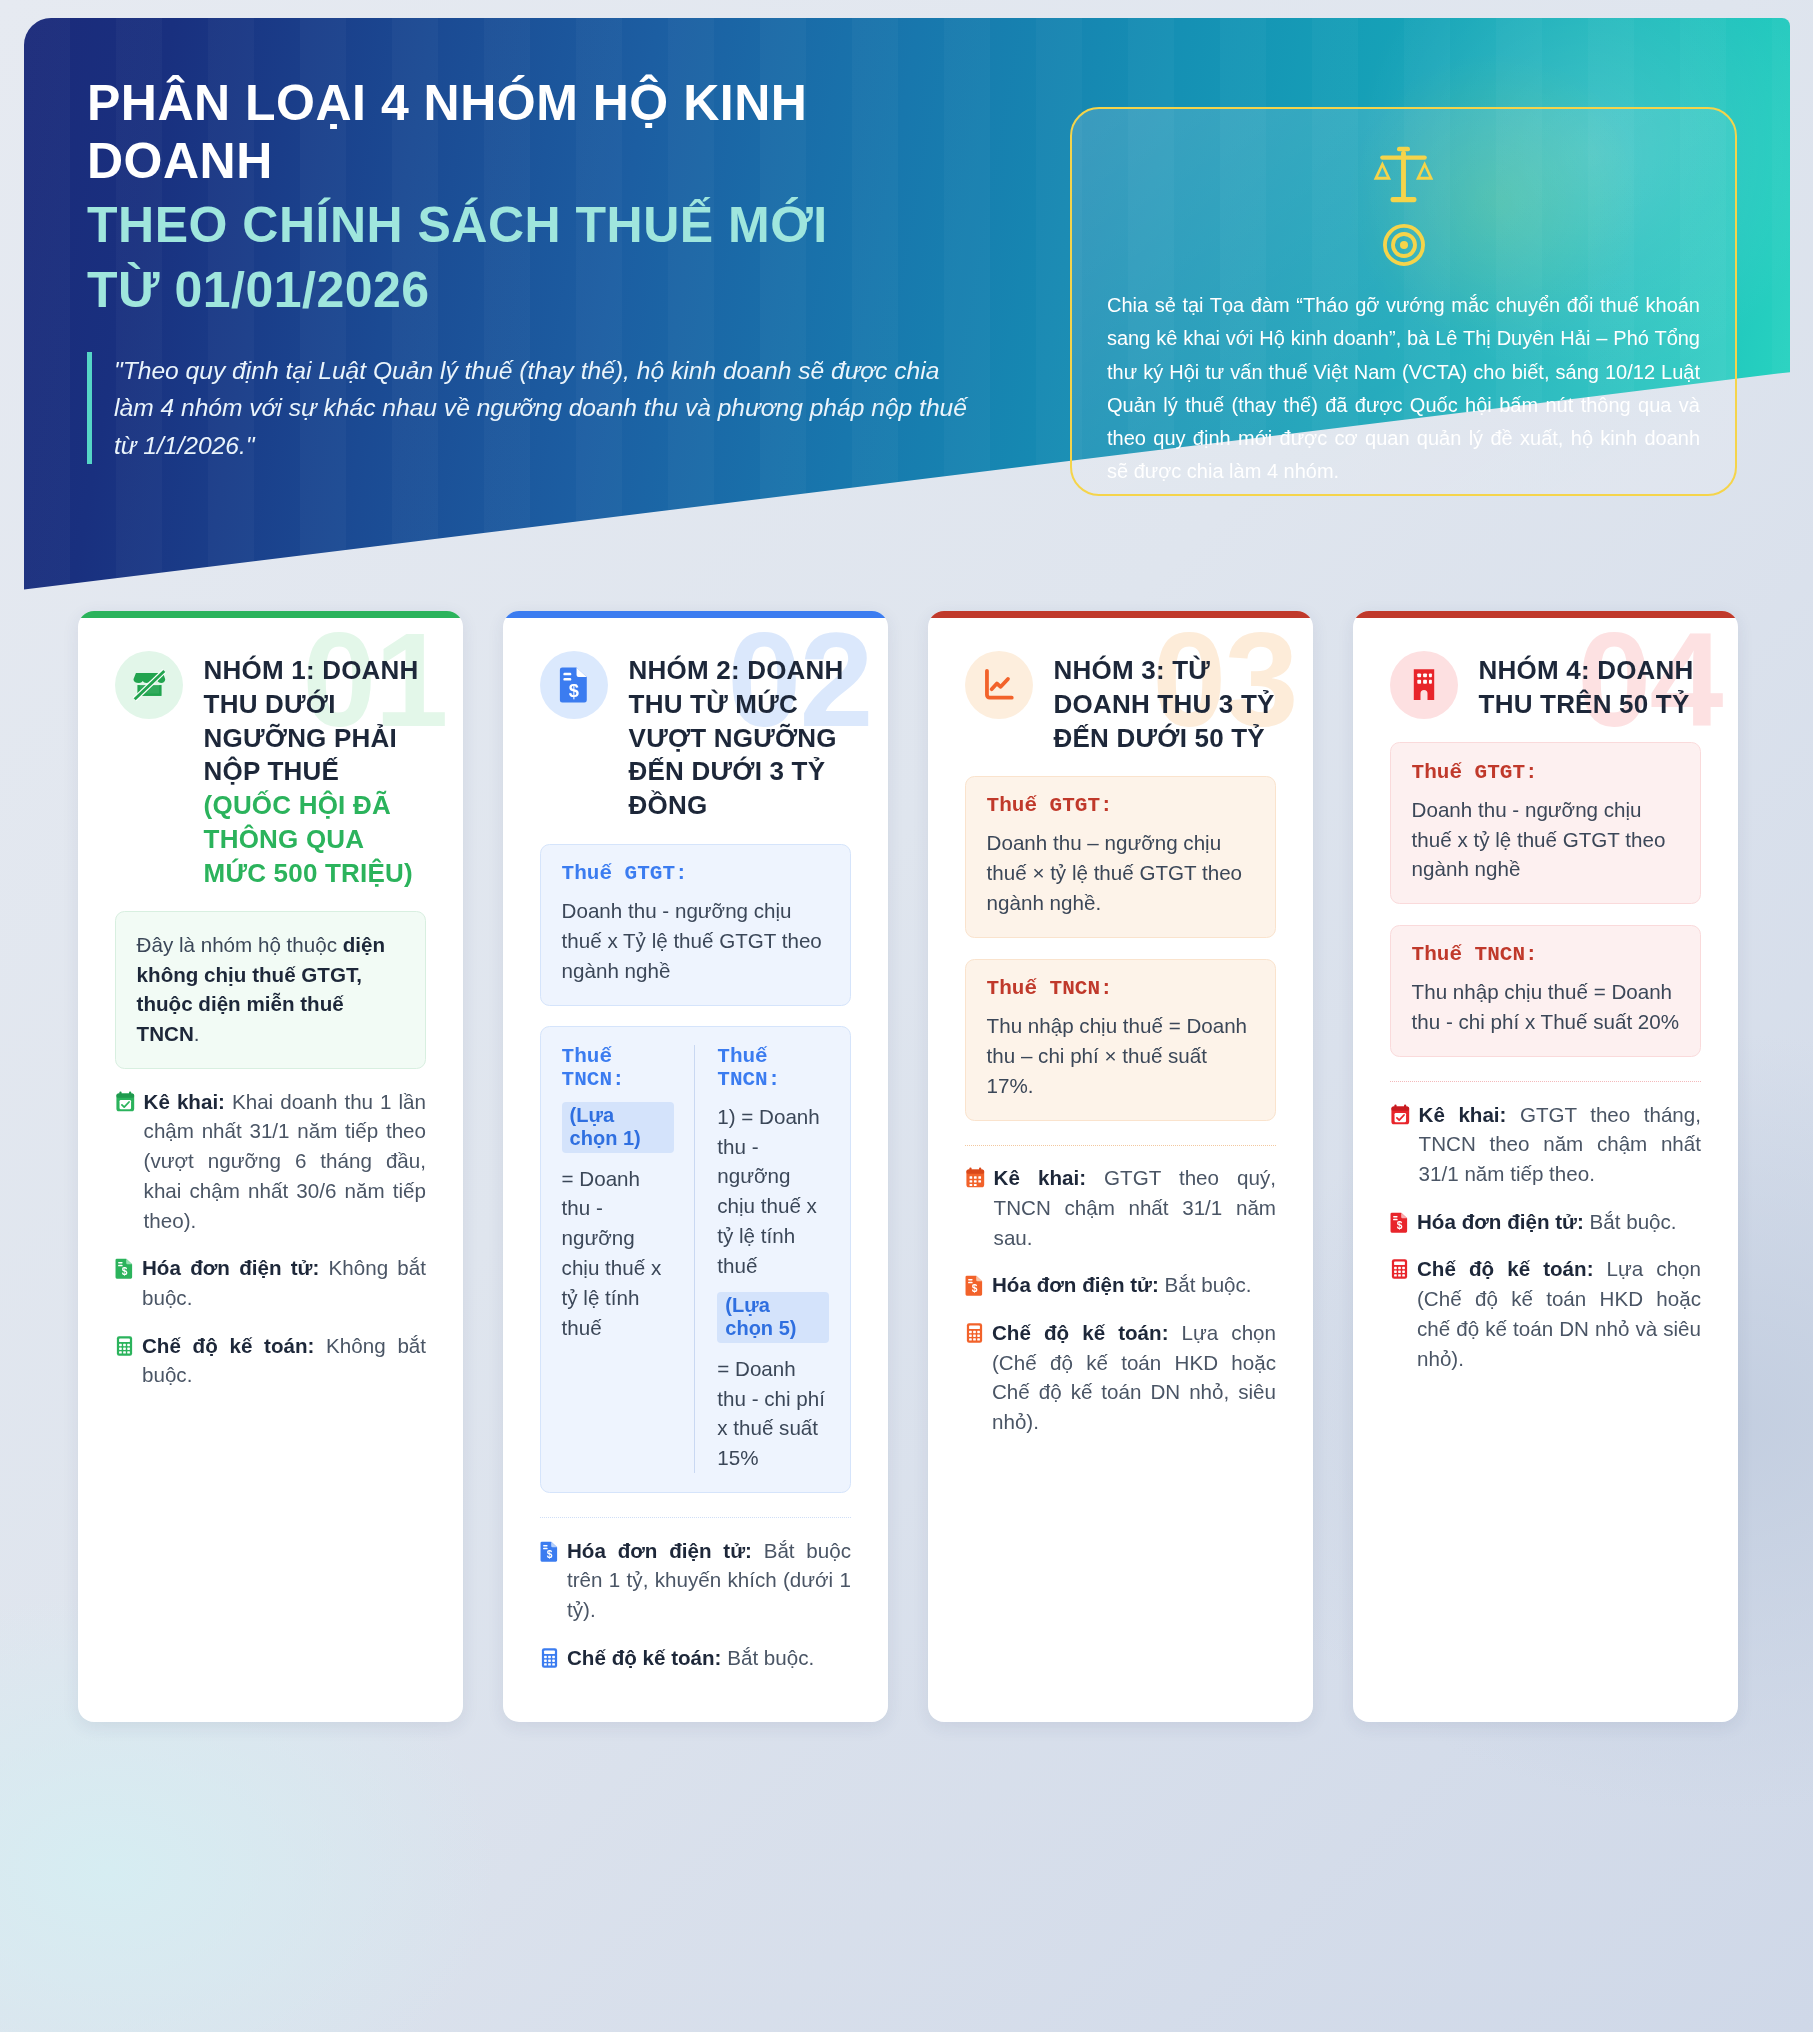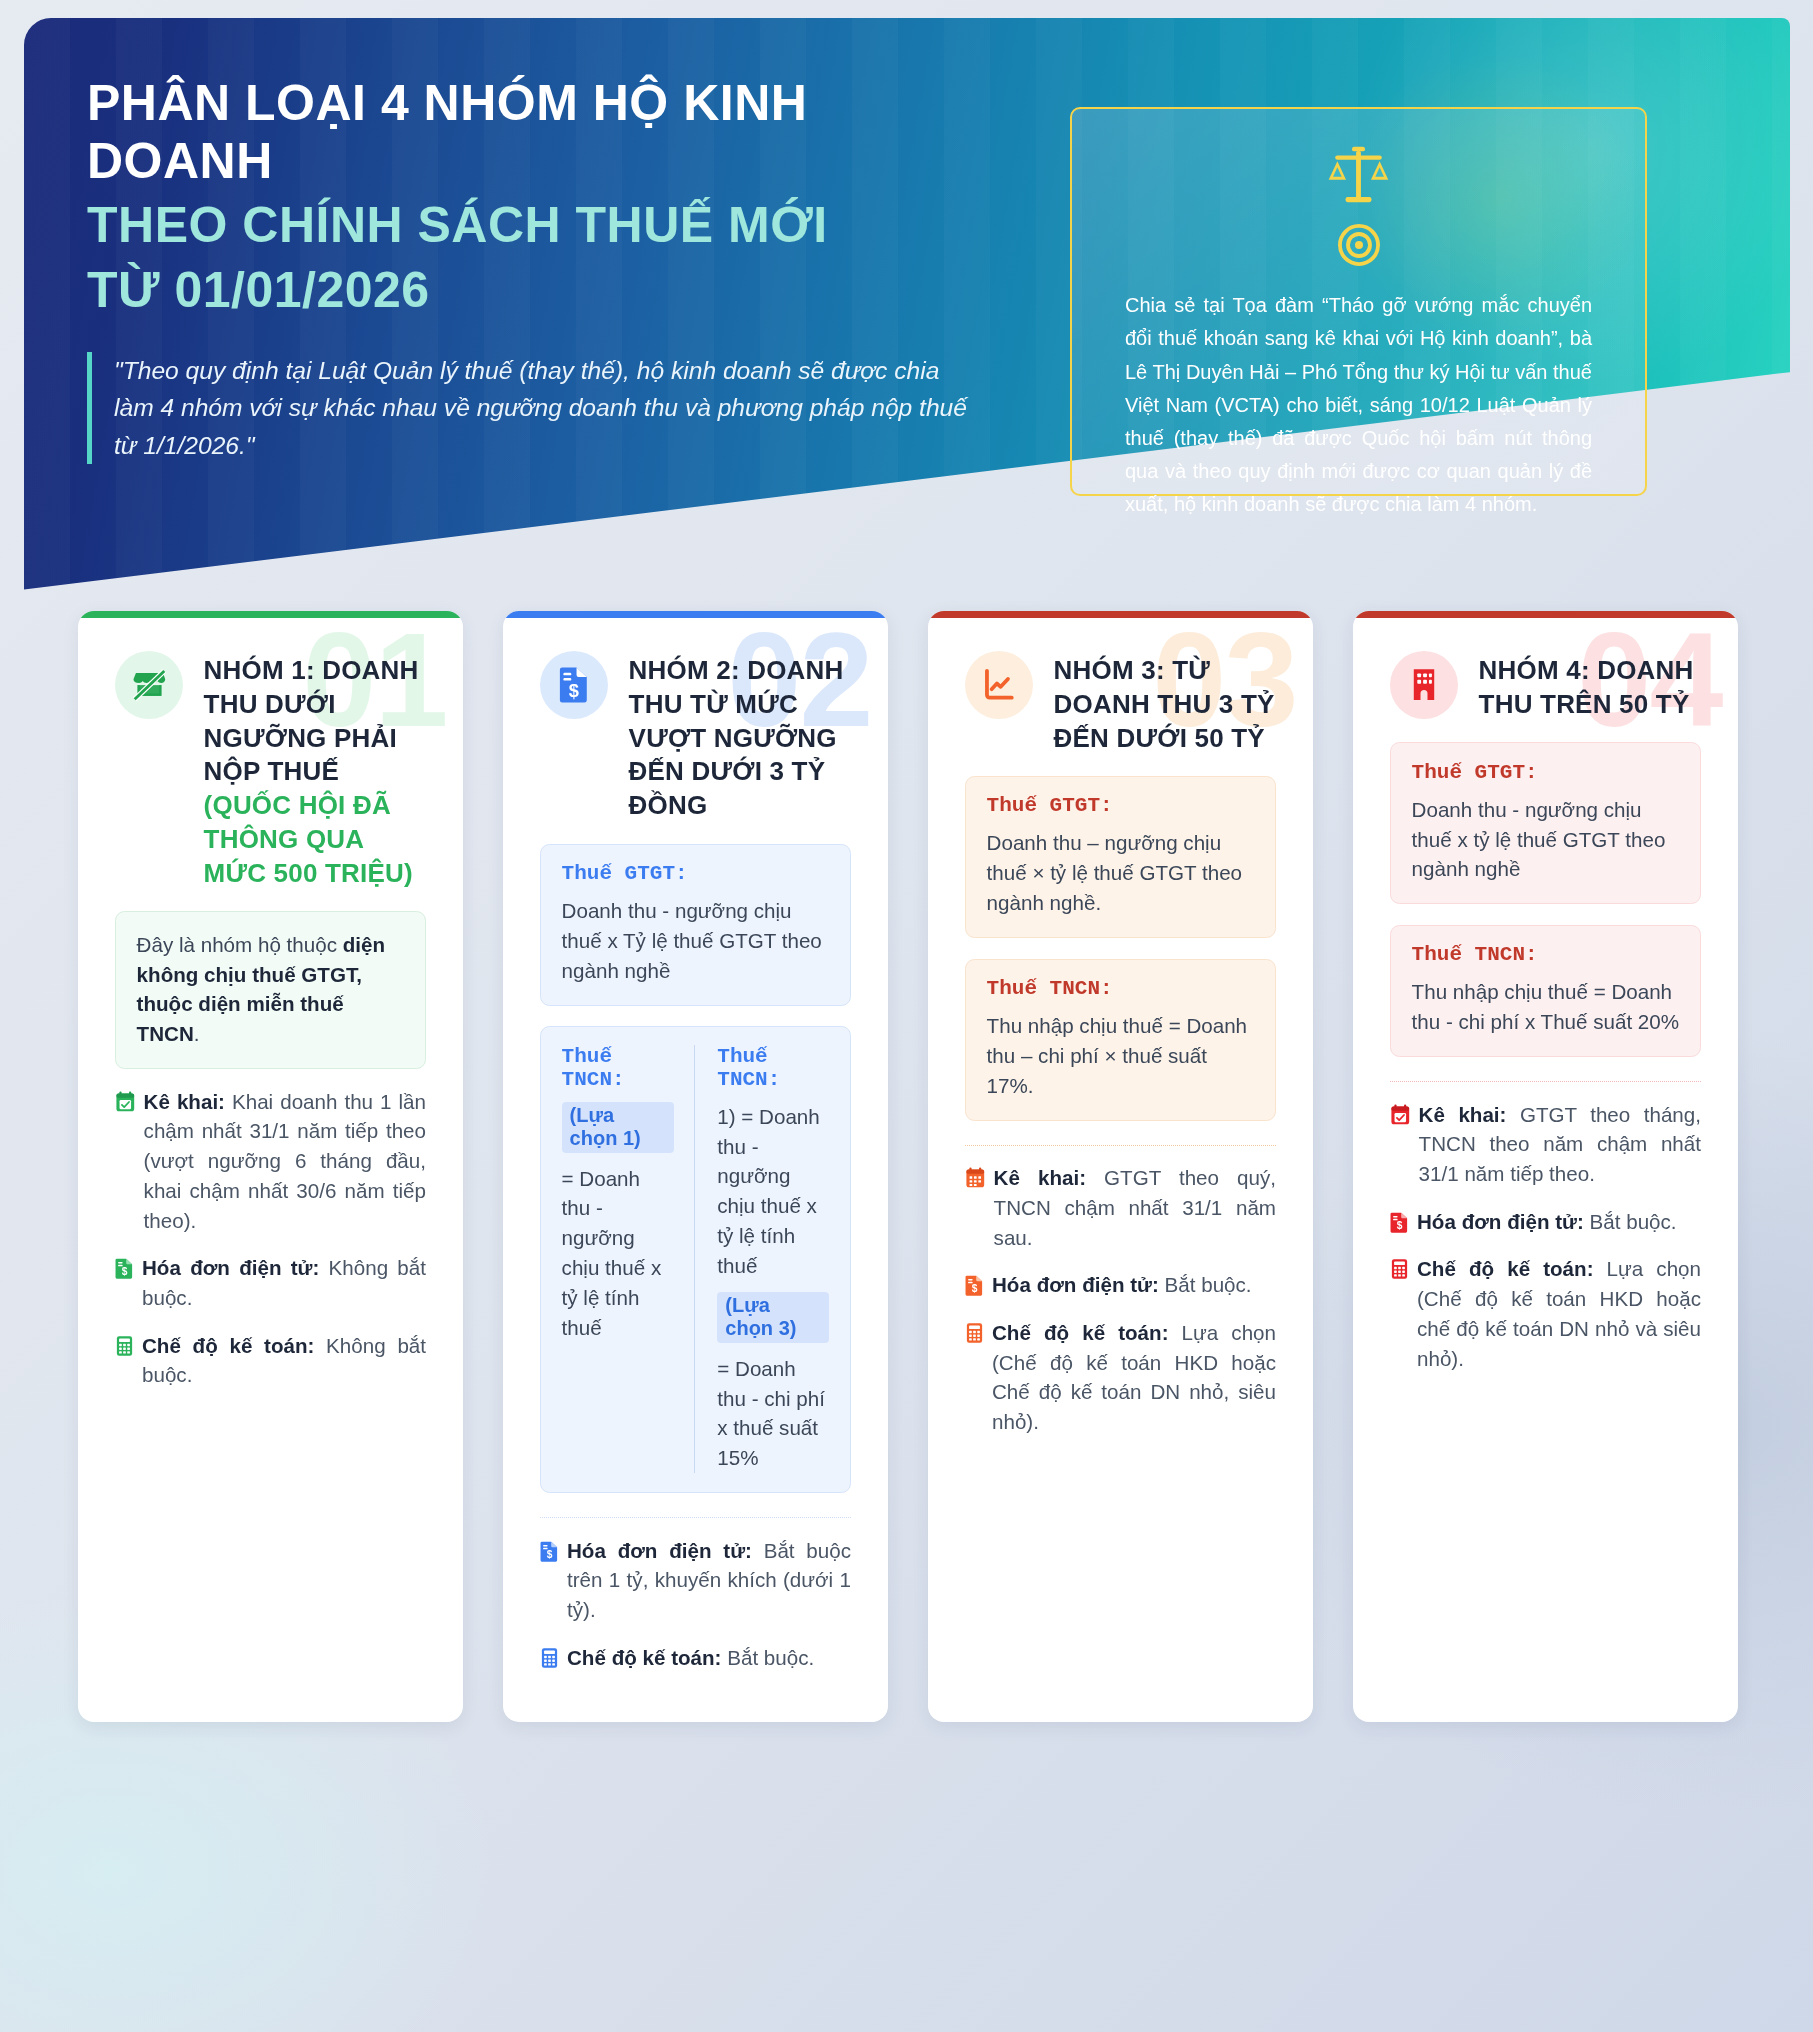--- a/index.html
+++ b/index.html
@@ -70,24 +70,24 @@
     max-width: 881px;
   }
   .quote-wrap p {
     font-size: 24.6px; line-height: 1.52; color:#eaf4fb;
     font-style: italic; font-weight: 400;
   }
 
   
   #info-card {
     position:absolute; left:1070px; top:107px;
-    width: 577px; height: 389px;
-    border:2.4px solid #f5d44a; border-radius: 10px;
+    width: 667px; height: 389px;
+    border:2.4px solid #f5d44a; border-radius: 29px;
     background: linear-gradient(150deg, rgba(255,255,255,0.16) 0%, rgba(255,255,255,0.07) 60%, rgba(255,255,255,0.12) 100%);
-    padding: 24px 53px;
+    padding: 24px 35px;
     text-align:center;
   }
   .icon-scale { margin: 11px auto 0; display:block; }
   .icon-target { margin: 14.3px auto 0; display:block; }
   #info-card p {
     margin-top: 22px;
     font-size: 20px; line-height: 1.66; color:#ffffff;
     text-align: justify; font-weight: 400;
   }
 
@@ -309,21 +309,21 @@
       <div class="fbox">
         <div class="fsplit">
           <div>
             <div class="flabel">Thuế TNCN:</div>
             <span class="chip">(Lựa chọn 1)</span>
             <div class="ftext">= Doanh thu - ngưỡng chịu thuế x tỷ lệ tính thuế</div>
           </div>
           <div>
             <div class="flabel">Thuế TNCN:</div>
             <div class="ftext">1) = Doanh thu - ngưỡng chịu thuế x tỷ lệ tính thuế</div>
-            <span class="chip">(Lựa chọn 3)</span>
+            <span class="chip">(Lựa chọn 5)</span>
             <div class="ftext">= Doanh thu - chi phí x thuế suất 15%</div>
           </div>
         </div>
       </div>
 
       <div class="divider"></div>
 
       <ul class="bullets">
         <li>
           <span class="bico">

